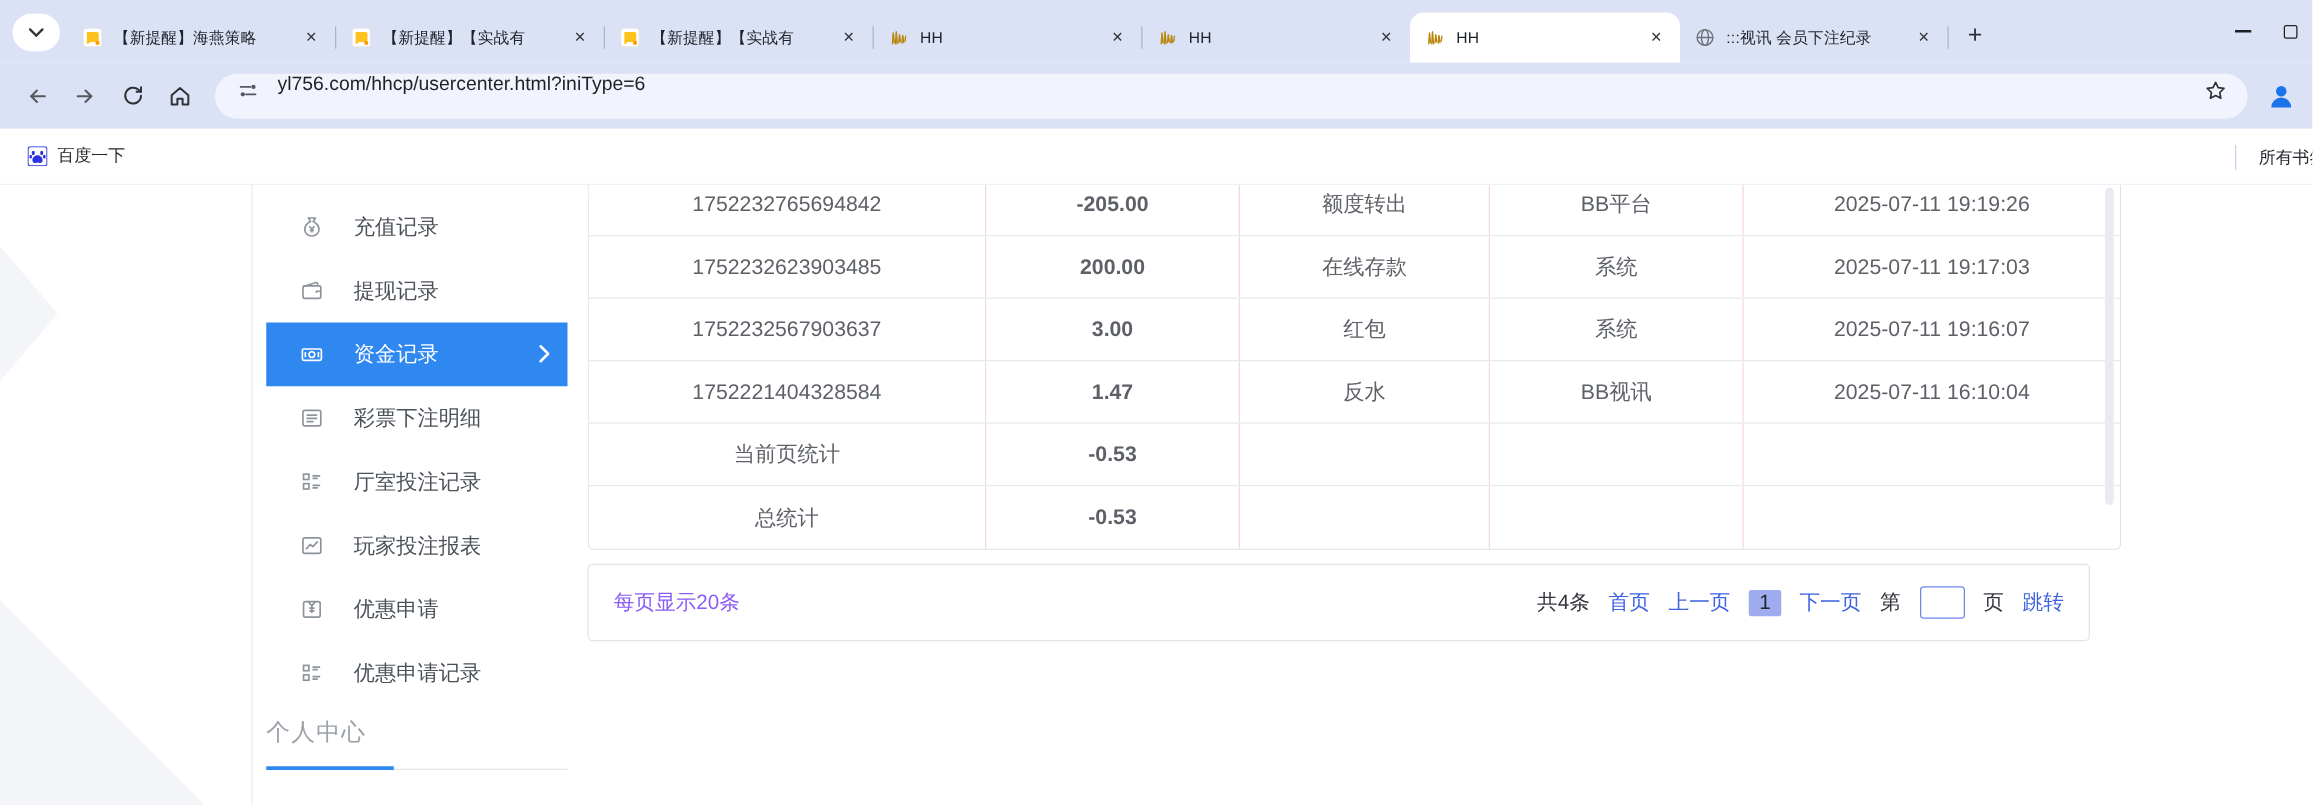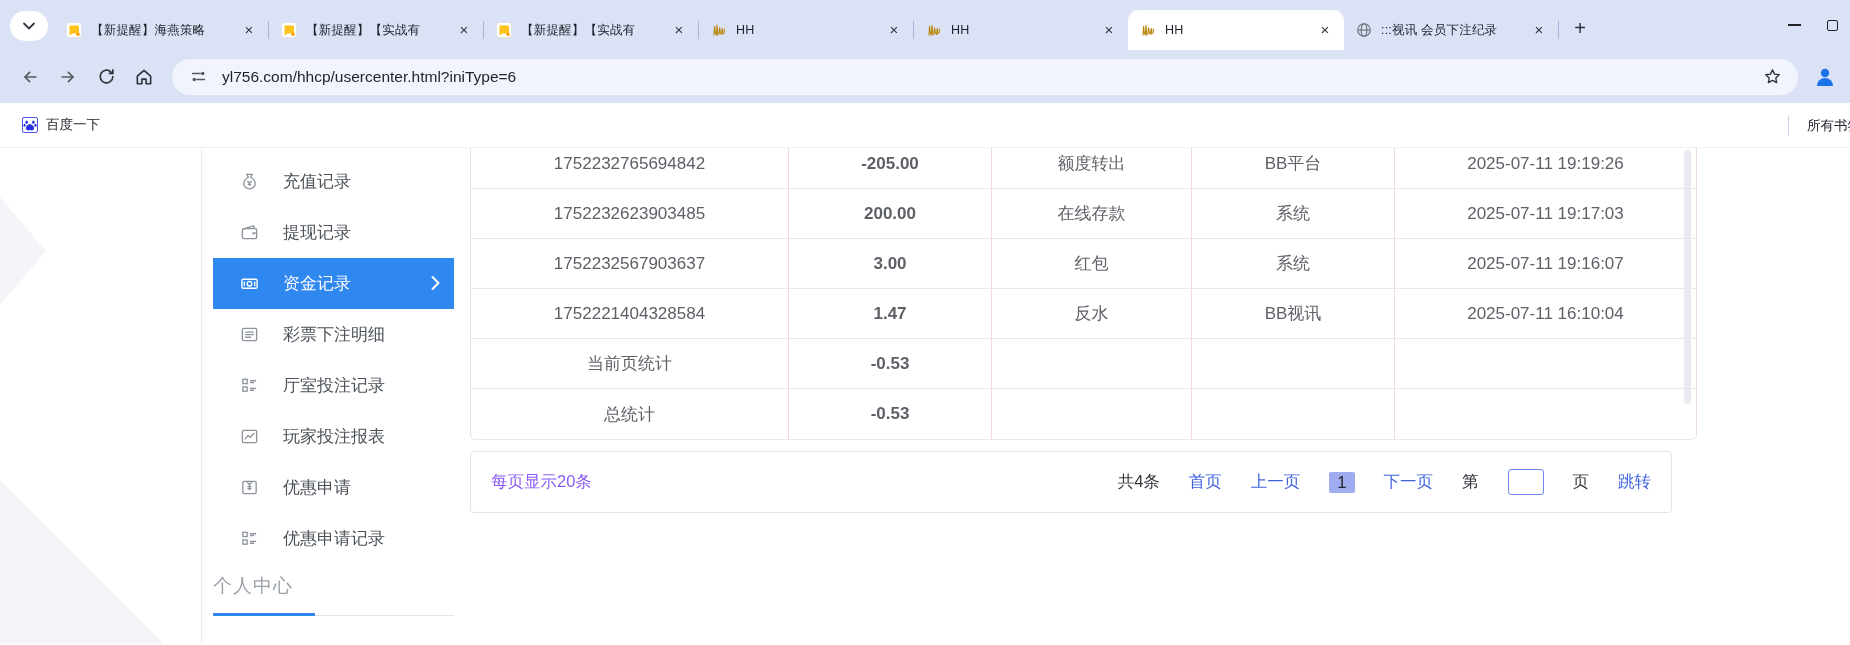--- a/index.html
+++ b/index.html
@@ -23,21 +23,21 @@
   .newtab { width:30px; height:30px; margin:0 0 7px 6px; border-radius:50%; display:flex; align-items:center;
     justify-content:center; font-size:20px; color:#2a2e36; cursor:pointer; }
   .win-controls { position:absolute; right:8px; top:0; height:50px; display:flex; align-items:center; gap:26px; padding-right:4px; }
   .win-min { width:13px; height:1.6px; background:#202124; }
   .win-max { width:11px; height:11px; border:1.6px solid #202124; border-radius:2px; }
 
   
   .toolbar { height:53px; background:#dce2f6; display:flex; align-items:center; padding:0 10px 0 14px; gap:6px; }
   .nav-btn { width:32px; height:32px; display:flex; align-items:center; justify-content:center; border-radius:50%; cursor:pointer; }
   .url-pill { flex:1 1 auto; height:36px; margin:16px 6px; background:#f1f3fd; border-radius:18px; display:flex;
-    align-items:center; padding:0 12px 0 12px; }
+    align-items:flex-start; padding:0 12px 0 12px; }
   .url-text { flex:1 1 auto; font-size:15.5px; color:#1f2227; margin-left:10px; white-space:nowrap; overflow:hidden; }
   .pill-ico { flex:0 0 auto; display:flex; align-items:center; justify-content:center; width:28px; height:28px; cursor:pointer; }
   .profile-btn { flex:0 0 30px; width:30px; height:30px; display:flex; align-items:center; justify-content:center; cursor:pointer; }
 
   
   .bookbar { position:relative; height:45px; background:#fff; display:flex; align-items:center; padding-left:14px;
     border-bottom:1px solid #f0f1f7; }
   .bookmark { display:flex; align-items:center; gap:8px; height:30px; padding:0 8px; border-radius:15px; cursor:pointer; }
   .bookmark .bk-label { font-size:13.5px; color:#23262c; }
   .book-right { position:absolute; right:0; top:0; height:45px; width:62px; display:flex; align-items:center;
@@ -77,21 +77,21 @@
   .tcell:last-child { border-right:none; }
   .c-id { width:318px; } .c-amt { width:203px;font-weight:bold; } .c-type { width:200px; } .c-plat { width:203px; } .c-time { flex:1; }
 
   
   .scroll-thumb { position:absolute; left:1684px; top:2px; width:7px; height:254px; background:#e9ebf1; border-radius:4px; }
 
   
   .pager { position:absolute; left:470px; top:303px; width:1202px; height:62px; border:1px solid #e4e4e6;
     border-radius:4px; background:#fff; display:flex; align-items:center; padding:0 20px; }
   .pg-size { font-size:16.5px; color:#8b5cf6; }
-  .pg-right { margin-left:auto; display:flex; align-items:center; gap:29px; font-size:16.5px; }
+  .pg-right { margin-left:auto; display:flex; align-items:center; gap:15px; font-size:16.5px; }
   .pg-total { color:#33363c; }
   .pg-link { color:#3f63e0; cursor:pointer; }
   .pg-cur { background:#9fadf0; color:#23262c; padding:1px 8px; border-radius:2px; cursor:default; }
   .pg-word { color:#33363c; }
   .pg-input { width:36px; height:26px; border:1px solid #6f86ee; border-radius:3px; outline:none;
     font-size:15px; text-align:center; color:#333; background:#fff; }
 </style>
 </head>
 <body>
 

